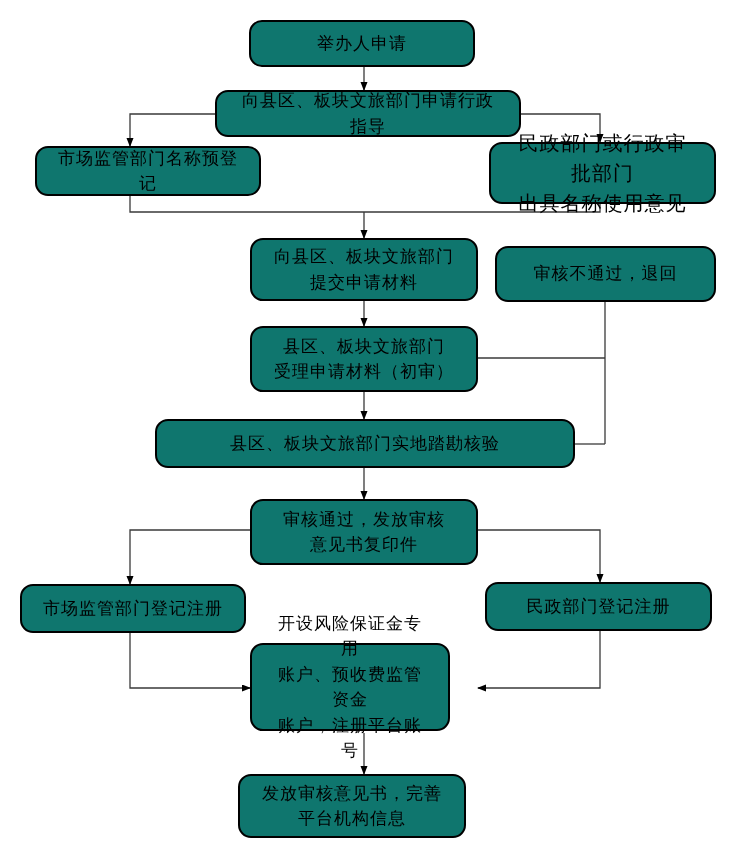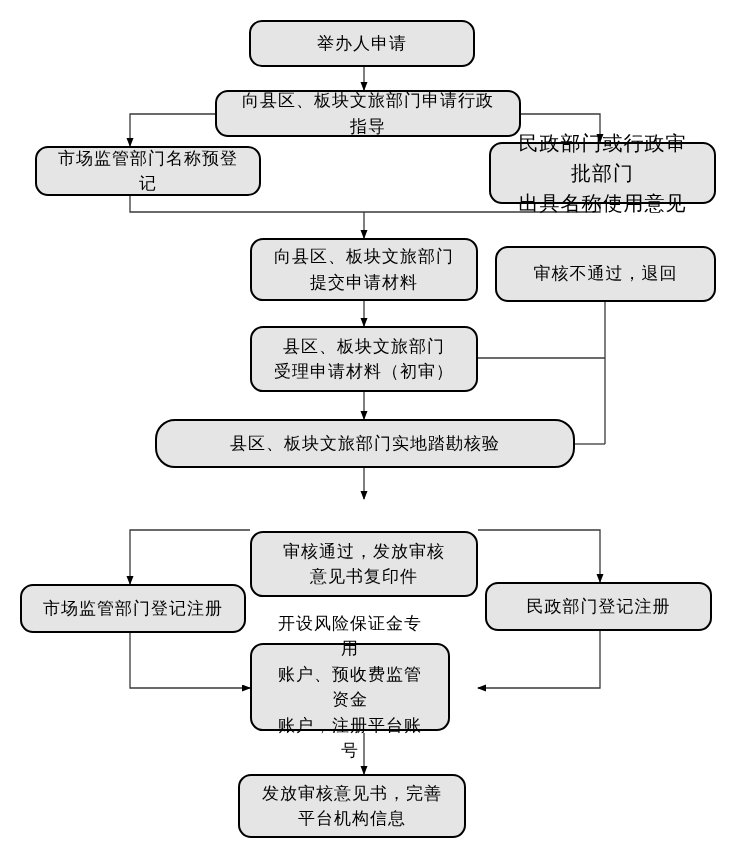--- a/index.html
+++ b/index.html
@@ -15,42 +15,42 @@
     position: absolute;
     left: 0; top: 0;
     width: 734px; height: 843px;
     pointer-events: none;
   }
   .node {
     position: absolute;
     box-sizing: border-box;
     border: 2.6px solid #000000;
     border-radius: 13px;
-    background: #e5e5e5;
+    background: #0f766e;
     color: #000000;
     display: flex;
     align-items: center;
     justify-content: center;
     text-align: center;
     font-size: 17px;
     line-height: 1.5;
     letter-spacing: 1px;
     white-space: pre-line;
     padding: 2px 20px;
   }
   
   .n-start               { left: 249px; top: 20px;  width: 226px; height: 47px; }
   .n-apply-guidance      { left: 215px; top: 90px;  width: 306px; height: 47px; }
   .n-market-prereg       { left: 35px;  top: 146px; width: 226px; height: 50px; }
   .n-civil-name-opinion  { left: 489px; top: 142px; width: 227px; height: 62px; font-size: 20px; }
   .n-submit-materials    { left: 250px; top: 238px; width: 228px; height: 63px; }
   .n-review-rejected     { left: 495px; top: 246px; width: 221px; height: 56px; }
   .n-accept-materials    { left: 250px; top: 326px; width: 228px; height: 66px; }
-  .n-site-survey         { left: 155px; top: 419px; width: 420px; height: 49px; border-radius: 20px; }
-  .n-review-passed       { left: 250px; top: 499px; width: 228px; height: 66px; margin-top: 32px; }
+  .n-site-survey         { left: 155px; top: 419px; width: 420px; height: 49px; }
+  .n-review-passed       { left: 250px; top: 499px; width: 228px; height: 66px; }
   .n-market-registration { left: 20px;  top: 584px; width: 226px; height: 49px; text-align: center; }
   .n-civil-registration  { left: 485px; top: 582px; width: 227px; height: 49px; }
   .n-open-accounts       { left: 250px; top: 643px; width: 200px; height: 88px; text-align: center; }
   .n-issue-opinion       { left: 238px; top: 774px; width: 228px; height: 64px; }
 </style>
 </head>
 <body>
 
 <div class="canvas">
 

